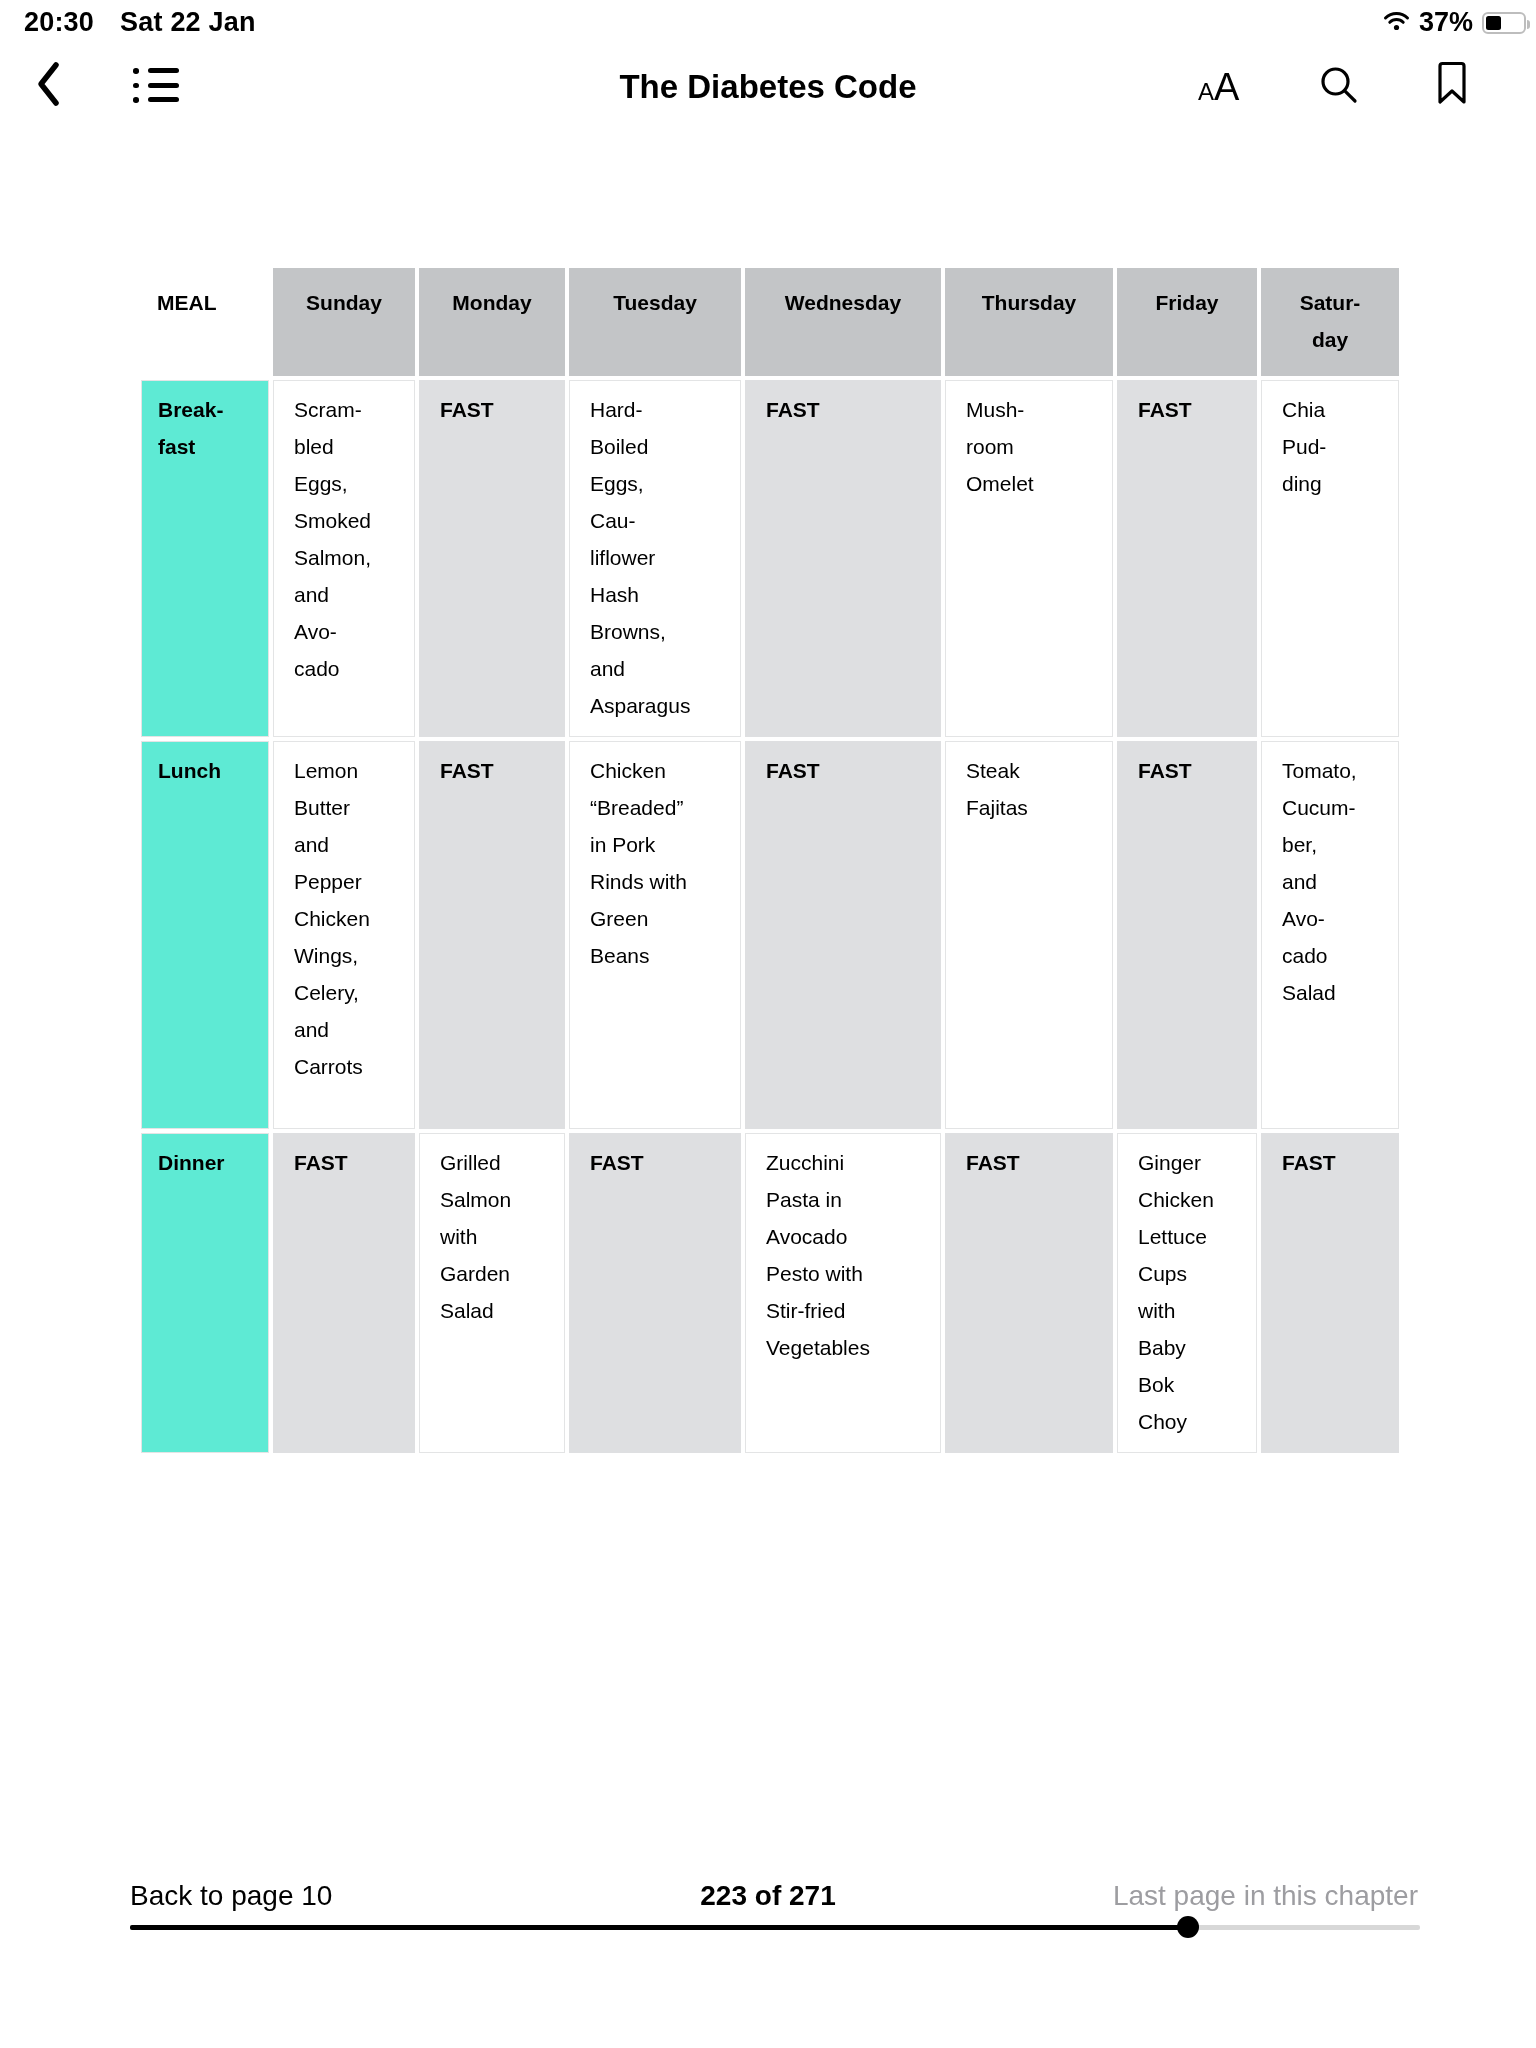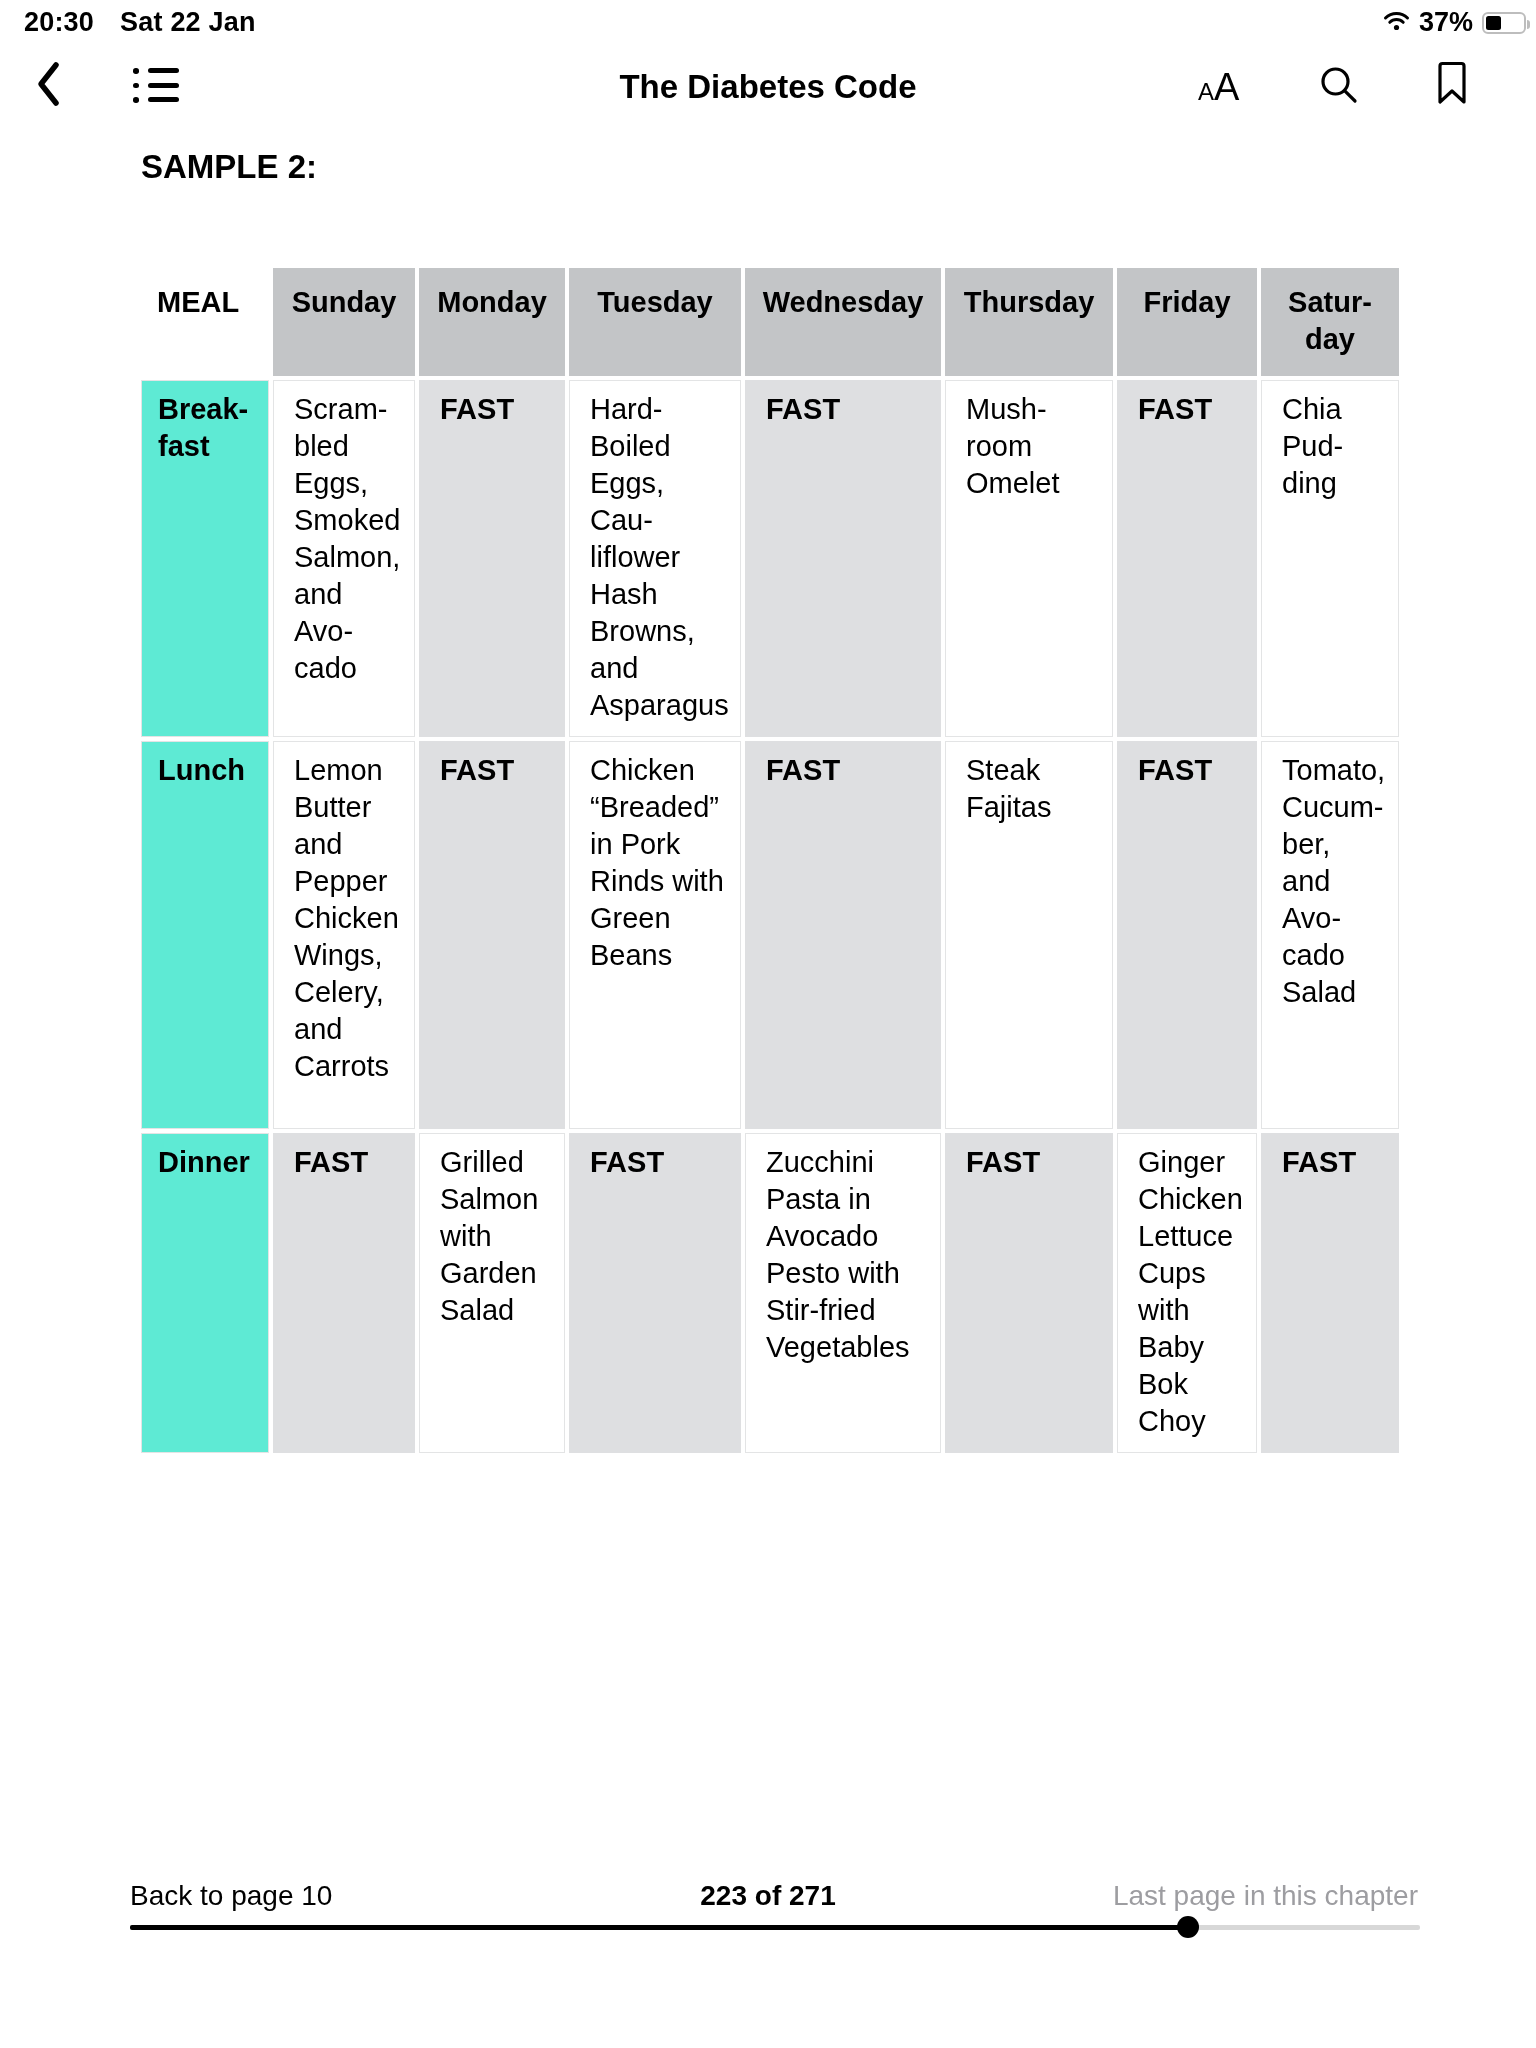--- a/index.html
+++ b/index.html
@@ -31,21 +31,21 @@
   .fontsize-btn .a-small{font-size:24px;}
   .fontsize-btn .a-big{font-size:38px;}
   .search-btn{left:1318px;top:12px;}
   .bookmark-btn{left:1436px;top:8px;}
   
   .sample-heading{position:absolute;left:141px;top:142px;font-size:33px;font-weight:700;line-height:49px;}
   
   table.meal-table{
     position:absolute;left:137px;top:264px;
     border-collapse:separate;border-spacing:4px 4px;table-layout:fixed;
-    font-size:29px;line-height:37px;
+    font-size:21px;line-height:37px;
   }
   .meal-table th,.meal-table td{vertical-align:top;white-space:pre-line;box-sizing:border-box;}
   .meal-table th.day{
     background:#c3c5c7;font-weight:700;text-align:center;
     padding:16px 4px 10px 4px;
     margin-left:48px;
   }
   .meal-table th.meal{
     background:transparent;font-weight:700;text-align:left;padding:16px 4px 10px 16px;
   }
@@ -126,21 +126,20 @@
   <button class="icon-btn bookmark-btn">
     <span>
       <svg width="32" height="46" viewBox="0 0 32 46">
         <path d="M6.5 3.5 h19 a2.5 2.5 0 0 1 2.5 2.5 v36 l-12 -11 l-12 11 v-36 a2.5 2.5 0 0 1 2.5 -2.5 z" fill="none" stroke="#000" stroke-width="3.2" stroke-linejoin="round"></path>
       </svg>
     </span>
   </button>
 </div>
 
 <div class="sample-heading">
-  <div>SAMPLE 2:</div>
 </div>
 
 <table class="meal-table">
   <colgroup>
     <col style="width:128px">
       <col style="width:142px">
       <col style="width:146px">
       <col style="width:172px">
     <col style="width:196px">
       <col style="width:168px">

